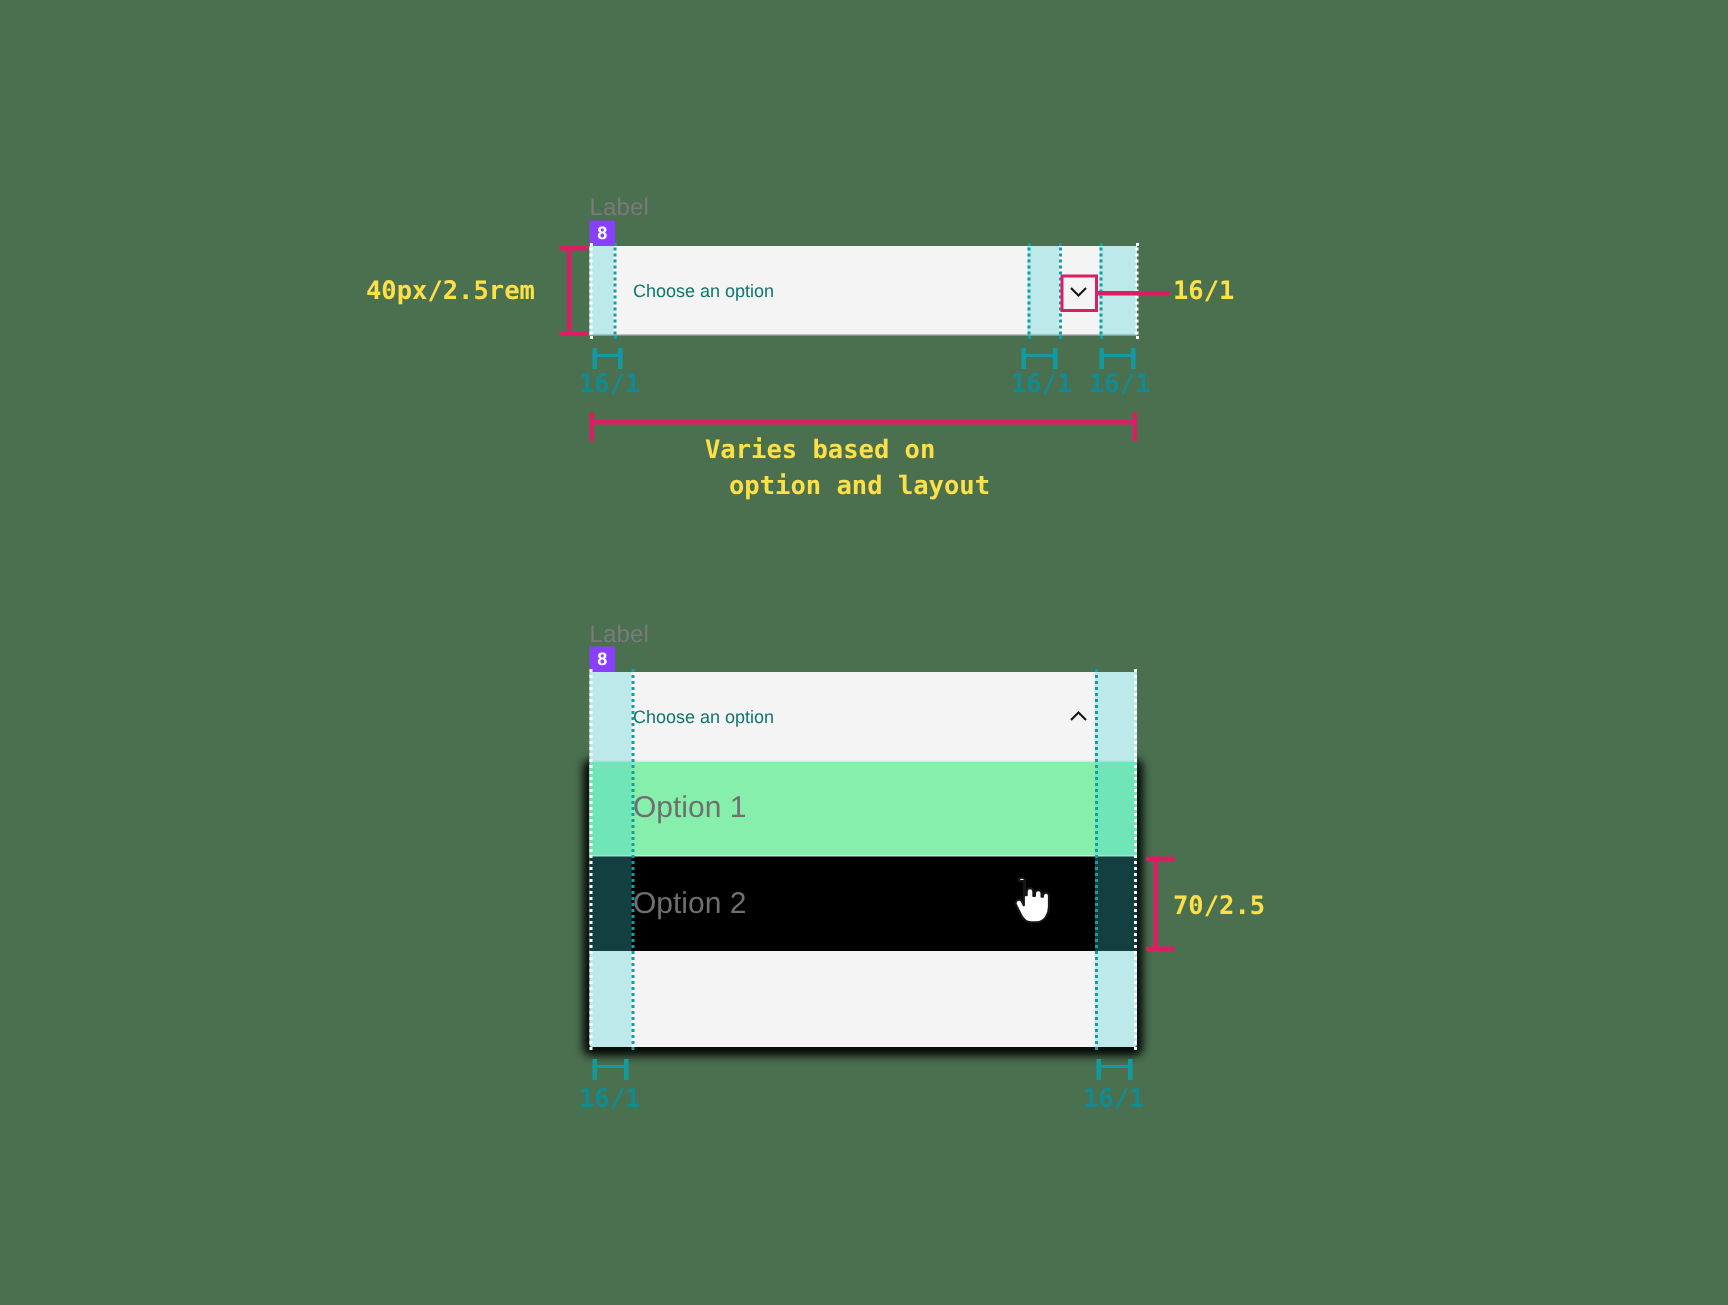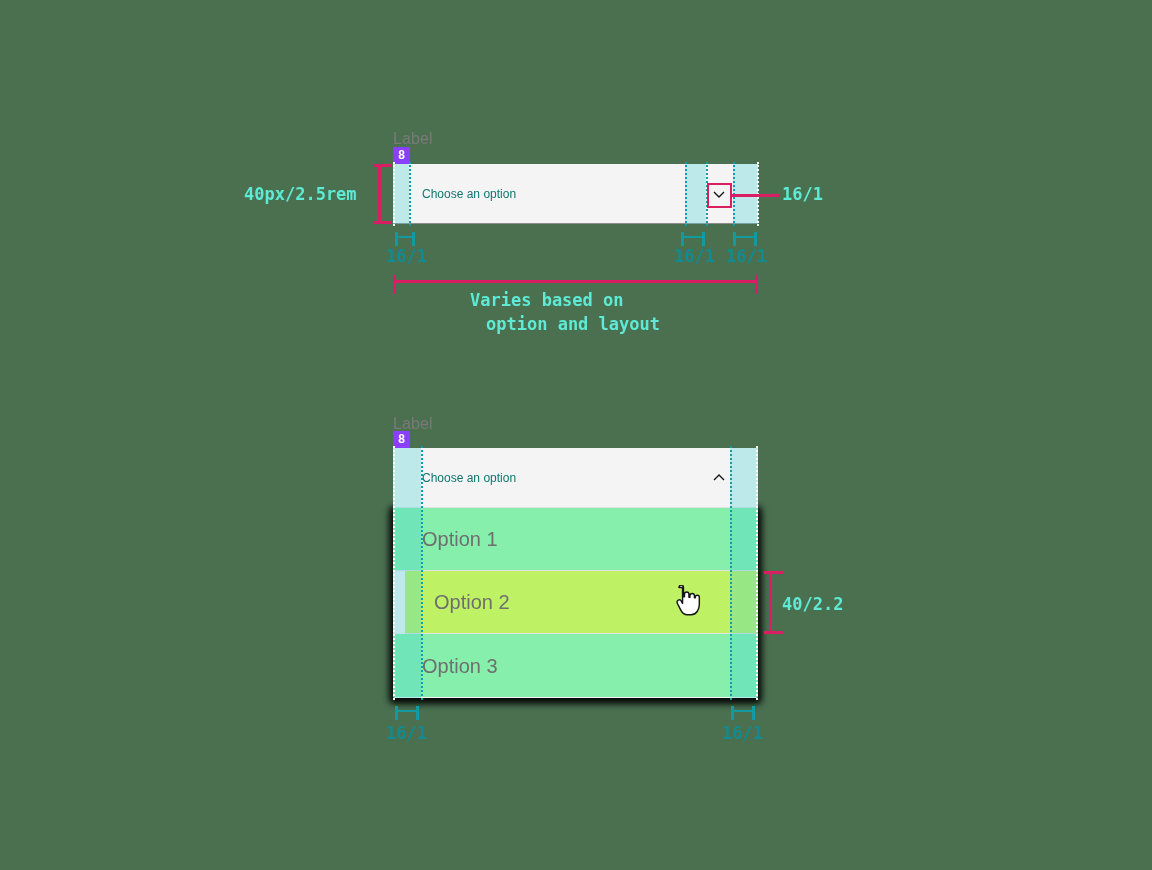--- a/index.html
+++ b/index.html
@@ -17,21 +17,21 @@
 
   .stage {
     position: absolute;
     inset: 0;
     padding-left: 48px;
   }
 
   
   .anno-pink {
     position: absolute;
-    color: #5eead4;
+    color: #fde047;
     font-family: "DejaVu Sans Mono", monospace;
     font-size: 17px;
     font-weight: 700;
     letter-spacing: 0px;
     white-space: pre;
     line-height: 24px;
   }
   .anno-teal {
     position: absolute;
     color: #118b91;
@@ -175,21 +175,21 @@
     border-radius: 2px;
   }
   .menu-item {
     position: relative;
     height: 63px;
     background: #86efac;
     border-bottom: 1px solid #e0e0e0;
     box-sizing: border-box;
   }
   .menu-item:last-child { border-bottom: none; }
-  .menu-item.hover { background: #bef264; margin-left: 12px; }
+  .menu-item.hover { background: #000000; }
   .menu-item span {
     position: absolute;
     left: 29px;
     top: 50%;
     transform: translateY(-50%);
     font-size: 20px;
     color: #6f6f6f;
     font-family: "Liberation Sans", sans-serif;
     white-space: nowrap;
   }
@@ -253,23 +253,20 @@
   <div class="field-label" style="left:393px; top:415px;">Label</div>
   <div class="badge-8" style="left:393px; top:431px;">8</div>
 
   <div class="menu-shell" style="left:393px; top:508px; width:365px; height:190px;">
     <div class="menu-item">
       <span>Option 1</span>
     </div>
     <div class="menu-item hover">
       <span>Option 2</span>
     </div>
-    <div class="menu-item">
-      <span>Option 3</span>
-    </div>
   </div>
 
   <div class="select-field open" style="left:393px; top:448px; width:365px; height:60px;">
     <div class="select-text">Choose an option</div>
     <span class="chev" style="right:31px;">
       <svg viewBox="0 0 16 16" width="16" height="16" aria-hidden="true">
         <path d="M3 10 L8 5 L13 10" fill="none" stroke="#161616" stroke-width="1.4"></path>
       </svg>
     </span>
   </div>
@@ -282,21 +279,21 @@
   <div class="band-dot-l" style="left:730px; top:446px; height:254px;"></div>
   <div class="band-dot-l" style="left:756px; top:446px; height:254px; border-color:#ffffff;"></div>
 
   <span class="cursor-hand" style="left:672px; top:585px;">
     <svg viewBox="0 0 24 28" width="30" height="34" aria-hidden="true">
       <path d="M7.5 2.2c0-1.2.9-2.1 2-2.1s2 .9 2 2.1v8.4h.9V8.3c0-1.1.9-2 2-2s2 .9 2 2v2.7h.9V9.6c0-1.1.9-2 2-2s2 .9 2 2v1.9h.8v-.6c0-1 .8-1.8 1.8-1.8 1 0 1.8.8 1.8 1.8v6.6c0 4.4-2.6 9.2-7.4 9.2h-3.3c-3 0-4.6-1.6-6-4.4l-3-6c-.5-1-.2-2.3.9-2.8 1-.5 2.2-.1 2.7.9l1.1 2.1V2.2z" transform="translate(-1.5 0) scale(0.92)" fill="#ffffff" stroke="#161616" stroke-width="1.3" stroke-linejoin="round"></path>
     </svg>
   </span>
 
   <div class="m-v-pink" style="left:769px; top:571px; height:63px;"></div>
-  <div class="anno-pink" style="left:782px; top:592px;">40/2.2</div>
+  <div class="anno-pink" style="left:782px; top:592px;">70/2.5</div>
 
   <div class="m-h" style="left:395px; top:710px; width:24px;"></div>
   <div class="anno-teal" style="left:386px; top:723px;">16/1</div>
 
   <div class="m-h" style="left:731px; top:710px; width:24px;"></div>
   <div class="anno-teal" style="left:722px; top:723px;">16/1</div>
 
 </div>
 
 </body></html>

